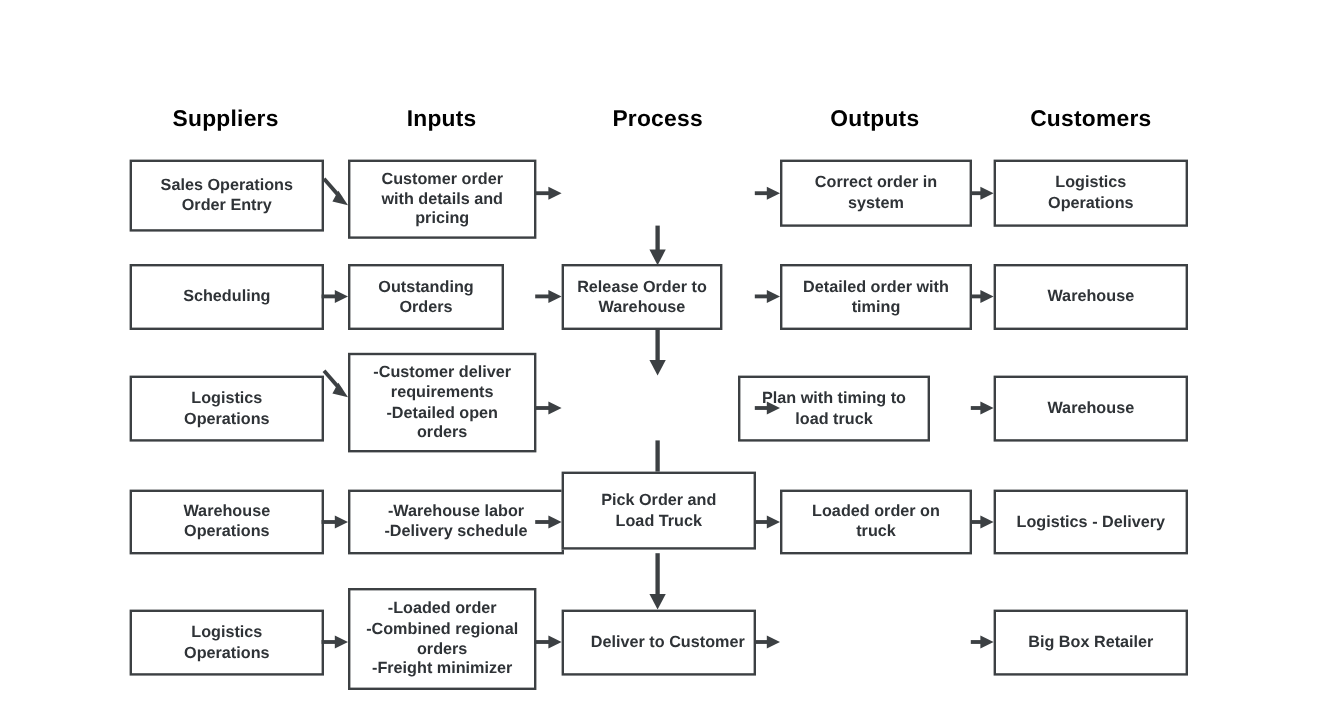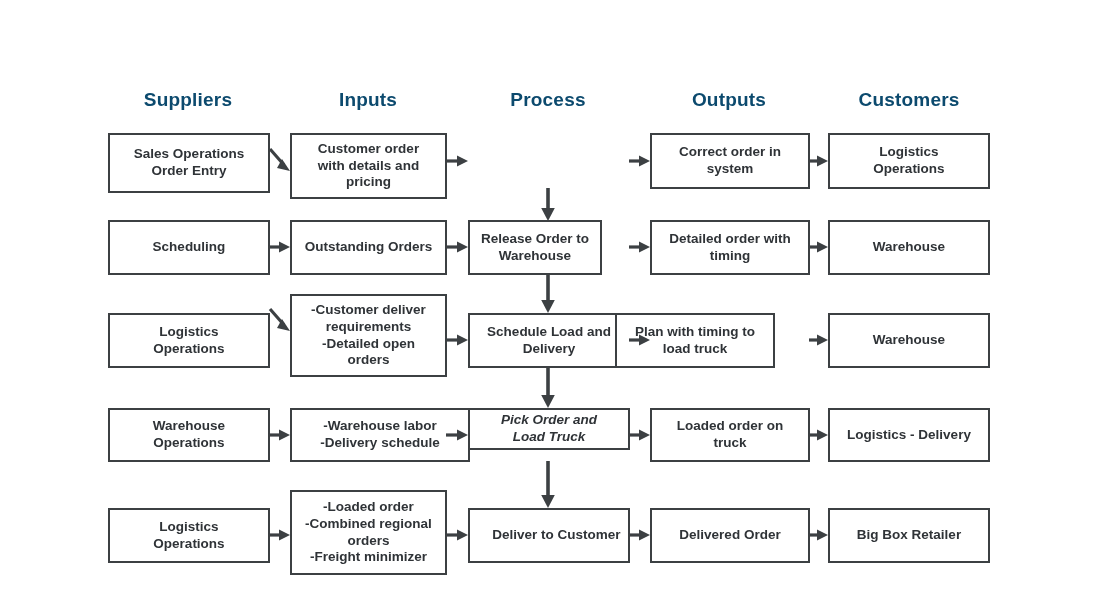--- a/index.html
+++ b/index.html
@@ -8,21 +8,21 @@
     background:#ffffff;
     font-family:"Liberation Sans", sans-serif;
     overflow:hidden;
   }
   #stage{position:relative;width:1104px;height:594px;}
 
   .col-header{
     position:absolute;
     font-size:19px;
     font-weight:700;
-    color:#0c4a6e;
+    color:#000000;
     letter-spacing:.2px;
     text-align:left;
     white-space:nowrap;
     transform:translateX(-50%);
   }
 
   .node{
     position:absolute;
     box-sizing:border-box;
     border:2px solid #3c4043;
@@ -89,21 +89,21 @@
       </svg>
   </div>
   <div class="arrow" style="left:538px;top:188px;">
     <svg width="20" height="34" viewBox="0 0 20 34">
         <path d="M10 0 L10 22" stroke="#3c4043" stroke-width="3.6" fill="none"></path>
         <path d="M10 33 L3.2 20 L16.8 20 Z" fill="#3c4043"></path>
       </svg>
   </div>
 
   <div class="node" style="left:108px;top:220px;width:162px;height:55px;">Scheduling</div>
-  <div class="node" style="left:290px;top:220px;width:157px;height:55px;">Outstanding Orders</div>
+  <div class="node" style="left:290px;top:220px;width:130px;height:55px;">Outstanding Orders</div>
   <div class="node proc" style="left:468px;top:220px;width:134px;height:55px;">Release Order to
 Warehouse</div>
   <div class="node" style="left:650px;top:220px;width:160px;height:55px;">Detailed order with
 timing</div>
   <div class="node" style="left:828px;top:220px;width:162px;height:55px;">Warehouse</div>
 
   <div class="arrow" style="left:268px;top:239px;">
     <svg width="24" height="16" viewBox="0 0 24 16">
         <path d="M0 8 L13 8" stroke="#3c4043" stroke-width="3.2" fill="none"></path>
         <path d="M22 8 L11 2.6 L11 13.4 Z" fill="#3c4043"></path>
@@ -133,22 +133,20 @@
         <path d="M10 39 L3.2 26 L16.8 26 Z" fill="#3c4043"></path>
       </svg>
   </div>
 
   <div class="node" style="left:108px;top:313px;width:162px;height:55px;">Logistics
 Operations</div>
   <div class="node" style="left:290px;top:294px;width:157px;height:83px;">-Customer deliver
 requirements
 -Detailed open
 orders</div>
-  <div class="node proc" style="left:468px;top:313px;width:162px;height:55px;">Schedule Load and
-Delivery</div>
   <div class="node" style="left:615px;top:313px;width:160px;height:55px;">Plan with timing to
 load truck</div>
   <div class="node" style="left:828px;top:313px;width:162px;height:55px;">Warehouse</div>
 
   <div class="arrow" style="left:268px;top:305px;">
     <svg width="26" height="34" viewBox="0 0 26 34">
         <path d="M2 4 L16 20" stroke="#3c4043" stroke-width="3.2" fill="none"></path>
         <path d="M22 26 L9 23 L14 14 Z" fill="#3c4043"></path>
       </svg>
   </div>
@@ -174,21 +172,21 @@
     <svg width="20" height="42" viewBox="0 0 20 42">
         <path d="M10 0 L10 30" stroke="#3c4043" stroke-width="3.6" fill="none"></path>
         <path d="M10 41 L3.2 28 L16.8 28 Z" fill="#3c4043"></path>
       </svg>
   </div>
 
   <div class="node" style="left:108px;top:408px;width:162px;height:54px;">Warehouse
 Operations</div>
   <div class="node" style="left:290px;top:408px;width:180px;height:54px;">-Warehouse labor
 -Delivery schedule</div>
-  <div class="node proc" style="left:468px;top:408px;width:162px;height:42px;font-style:italic;">Pick Order and
+  <div class="node proc" style="left:468px;top:393px;width:162px;height:65px;">Pick Order and
 Load Truck</div>
   <div class="node" style="left:650px;top:408px;width:160px;height:54px;">Loaded order on
 truck</div>
   <div class="node" style="left:828px;top:408px;width:162px;height:54px;">Logistics - Delivery</div>
 
   <div class="arrow" style="left:268px;top:427px;">
     <svg width="24" height="16" viewBox="0 0 24 16">
         <path d="M0 8 L13 8" stroke="#3c4043" stroke-width="3.2" fill="none"></path>
         <path d="M22 8 L11 2.6 L11 13.4 Z" fill="#3c4043"></path>
       </svg>
@@ -218,21 +216,20 @@
       </svg>
   </div>
 
   <div class="node" style="left:108px;top:508px;width:162px;height:55px;">Logistics
 Operations</div>
   <div class="node" style="left:290px;top:490px;width:157px;height:85px;">-Loaded order
 -Combined regional
 orders
 -Freight minimizer</div>
   <div class="node proc" style="left:468px;top:508px;width:162px;height:55px;padding-left:20px;">Deliver to Customer</div>
-  <div class="node" style="left:650px;top:508px;width:160px;height:55px;">Delivered Order</div>
   <div class="node" style="left:828px;top:508px;width:162px;height:55px;">Big Box Retailer</div>
 
   <div class="arrow" style="left:268px;top:527px;">
     <svg width="24" height="16" viewBox="0 0 24 16">
         <path d="M0 8 L13 8" stroke="#3c4043" stroke-width="3.2" fill="none"></path>
         <path d="M22 8 L11 2.6 L11 13.4 Z" fill="#3c4043"></path>
       </svg>
   </div>
   <div class="arrow" style="left:446px;top:527px;">
     <svg width="24" height="16" viewBox="0 0 24 16">

